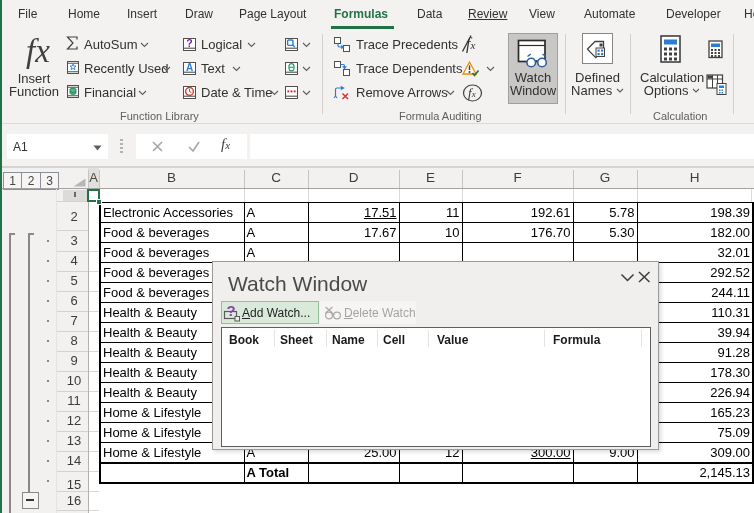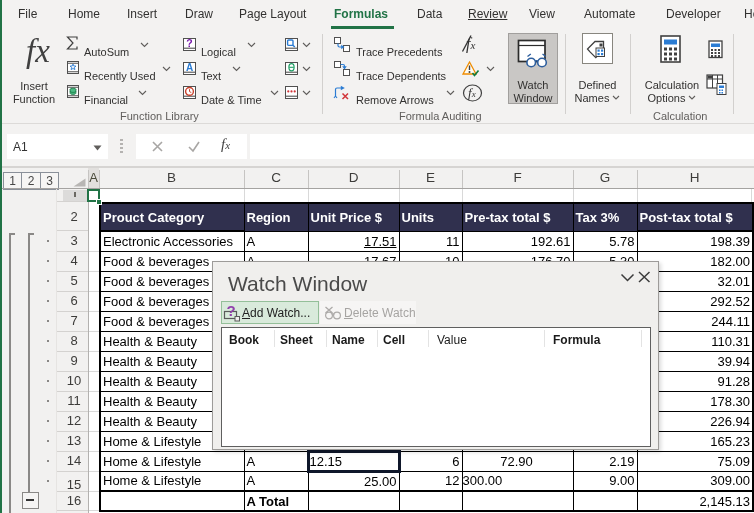--- a/index.html
+++ b/index.html
@@ -1,20 +1,20 @@
 <!DOCTYPE html>
 <html><head>
 <meta charset="utf-8">
 <style>
 html,body{margin:0;padding:0;}
 body{width:754px;height:513px;overflow:hidden;font-family:"Liberation Sans",sans-serif;background:#fff;}
 .abs{position:absolute;}
 #app{position:relative;width:754px;height:513px;overflow:hidden;}
 .tab{position:absolute;top:7px;font-size:12px;color:#323130;white-space:nowrap;}
-.rt{position:absolute;font-size:11px;color:#323130;white-space:nowrap;line-height:13px;margin-top:8px;}
+.rt{position:absolute;font-size:13px;color:#323130;white-space:nowrap;line-height:13px;}
 .lbl{position:absolute;font-size:11px;color:#605e5c;white-space:nowrap;}
 .sep{position:absolute;width:1px;background:#d2d0ce;}
 .hl{position:absolute;font-size:13px;color:#3d3c3a;}
 .cl{font-size:13.5px;}
 .car{display:inline-block;width:8px;height:5px;vertical-align:2px;}
 .gl{position:absolute;background:#d9d9d9;}
 table{border-collapse:collapse;table-layout:fixed;}
 td{padding:0;font-size:13px;color:#000;white-space:nowrap;overflow:hidden;}
 </style>
 </head>
@@ -396,29 +396,20 @@
     <colgroup>
         <col style="width:144px">
         <col style="width:64px">
         <col style="width:91px">
         <col style="width:63px">
         <col style="width:111px">
         <col style="width:64px">
         <col style="width:116px">
       </colgroup>
     <tbody>
-        <tr style="height:28px;background:#30304e;">
-      <td style="border:2px solid #000;border-right:1px solid #000;color:#fff;font-weight:bold;padding-left:2px;">Prouct Category</td>
-      <td style="border:1px solid #000;border-top:2px solid #000;color:#fff;font-weight:bold;padding-left:2px;">Region</td>
-      <td style="border:1px solid #000;border-top:2px solid #000;color:#fff;font-weight:bold;padding-left:2px;">Unit Price $</td>
-      <td style="border:1px solid #000;border-top:2px solid #000;color:#fff;font-weight:bold;padding-left:2px;">Units</td>
-      <td style="border:1px solid #000;border-top:2px solid #000;color:#fff;font-weight:bold;padding-left:2px;">Pre-tax total $</td>
-      <td style="border:1px solid #000;border-top:2px solid #000;color:#fff;font-weight:bold;padding-left:2px;">Tax 3%</td>
-      <td style="border:2px solid #000;border-left:1px solid #000;color:#fff;font-weight:bold;padding-left:2px;">Post-tax total $</td>
-    </tr>
     <tr style="height:20px;">
       <td style="border:1px solid #000;border-left:2px solid #000;padding-left:2px;">Electronic Accessories</td>
       <td style="border:1px solid #000;padding-left:2px;">A</td>
       <td style="border:1px solid #000;text-align:right;padding-right:2px;text-decoration:underline;">17.51</td>
       <td style="border:1px solid #000;text-align:right;padding-right:2px;">11</td>
       <td style="border:1px solid #000;text-align:right;padding-right:2px;">192.61</td>
       <td style="border:1px solid #000;text-align:right;padding-right:2px;">5.78</td>
       <td style="border:1px solid #000;border-right:2px solid #000;text-align:right;padding-right:2px;">198.39</td>
     </tr>
     <tr style="height:20px;">
@@ -518,21 +509,21 @@
       <td style="border:1px solid #000;text-align:right;padding-right:2px;">6</td>
       <td style="border:1px solid #000;text-align:center;padding-right:2px;">72.90</td>
       <td style="border:1px solid #000;text-align:right;padding-right:2px;">2.19</td>
       <td style="border:1px solid #000;border-right:2px solid #000;text-align:right;padding-right:2px;">75.09</td>
     </tr>
     <tr style="height:20px;">
       <td style="border:1px solid #000;border-left:2px solid #000;padding-left:2px;">Home &amp; Lifestyle</td>
       <td style="border:1px solid #000;padding-left:2px;">A</td>
       <td style="border:1px solid #000;text-align:right;padding-right:2px;">25.00</td>
       <td style="border:1px solid #000;text-align:right;padding-right:2px;">12</td>
-      <td style="border:1px solid #000;padding-right:2px;">300.00</td>
+      <td style="border:1px solid #000;text-align:right;padding-right:2px;text-decoration:underline;">300.00</td>
       <td style="border:1px solid #000;text-align:right;padding-right:2px;">9.00</td>
       <td style="border:1px solid #000;border-right:2px solid #000;text-align:right;padding-right:2px;">309.00</td>
     </tr>
     <tr style="height:20px;">
       <td style="border:2px solid #000;border-right:1px solid #000;padding-left:2px;"></td>
       <td style="border:1px solid #000;border-top:2px solid #000;border-bottom:2px solid #000;padding-left:2px;font-weight:bold;">A Total</td>
       <td style="border:1px solid #000;border-top:2px solid #000;border-bottom:2px solid #000;"></td>
       <td style="border:1px solid #000;border-top:2px solid #000;border-bottom:2px solid #000;"></td>
       <td style="border:1px solid #000;border-top:2px solid #000;border-bottom:2px solid #000;"></td>
       <td style="border:1px solid #000;border-top:2px solid #000;border-bottom:2px solid #000;"></td>
@@ -564,21 +555,21 @@
       <path d="M8.7 9.5 a1.7 1.7 0 0 1 2.6 0" fill="none" stroke="#acaaa8" stroke-width="1.1"></path>
       <path d="M2.5 2 L9.5 8 M9.5 2 L2.5 8" stroke="#acaaa8" stroke-width="1.3"></path>
     </svg>
     <div style="position:absolute;left:131px;top:44px;font-size:12px;color:#a6a4a2;"><span style="text-decoration:underline;">D</span>elete Watch</div>
 
     <div style="position:absolute;left:8px;top:65px;width:430px;height:120px;background:#fff;border:1px solid #5f5f5f;box-sizing:border-box;">
       <div style="position:absolute;left:7px;top:5px;font-size:12px;font-weight:bold;color:#1a1a1a;">Book</div>
       <div style="position:absolute;left:58px;top:5px;font-size:12px;font-weight:bold;color:#1a1a1a;">Sheet</div>
       <div style="position:absolute;left:110px;top:5px;font-size:12px;font-weight:bold;color:#1a1a1a;">Name</div>
       <div style="position:absolute;left:161px;top:5px;font-size:12px;font-weight:bold;color:#1a1a1a;">Cell</div>
-      <div style="position:absolute;left:215px;top:5px;font-size:12px;font-weight:normal;color:#1a1a1a;">Value</div>
+      <div style="position:absolute;left:215px;top:5px;font-size:12px;font-weight:bold;color:#1a1a1a;">Value</div>
       <div style="position:absolute;left:331px;top:5px;font-size:12px;font-weight:bold;color:#1a1a1a;">Formula</div>
       <div style="position:absolute;left:52px;top:2px;width:1px;height:17px;background:#e3e3e3;"></div>
       <div style="position:absolute;left:104px;top:2px;width:1px;height:17px;background:#e3e3e3;"></div>
       <div style="position:absolute;left:155px;top:2px;width:1px;height:17px;background:#e3e3e3;"></div>
       <div style="position:absolute;left:206px;top:2px;width:1px;height:17px;background:#e3e3e3;"></div>
       <div style="position:absolute;left:322px;top:2px;width:1px;height:17px;background:#e3e3e3;"></div>
       <div style="position:absolute;left:419px;top:2px;width:1px;height:17px;background:#e3e3e3;"></div>
     </div>
   </div>
 </div>

